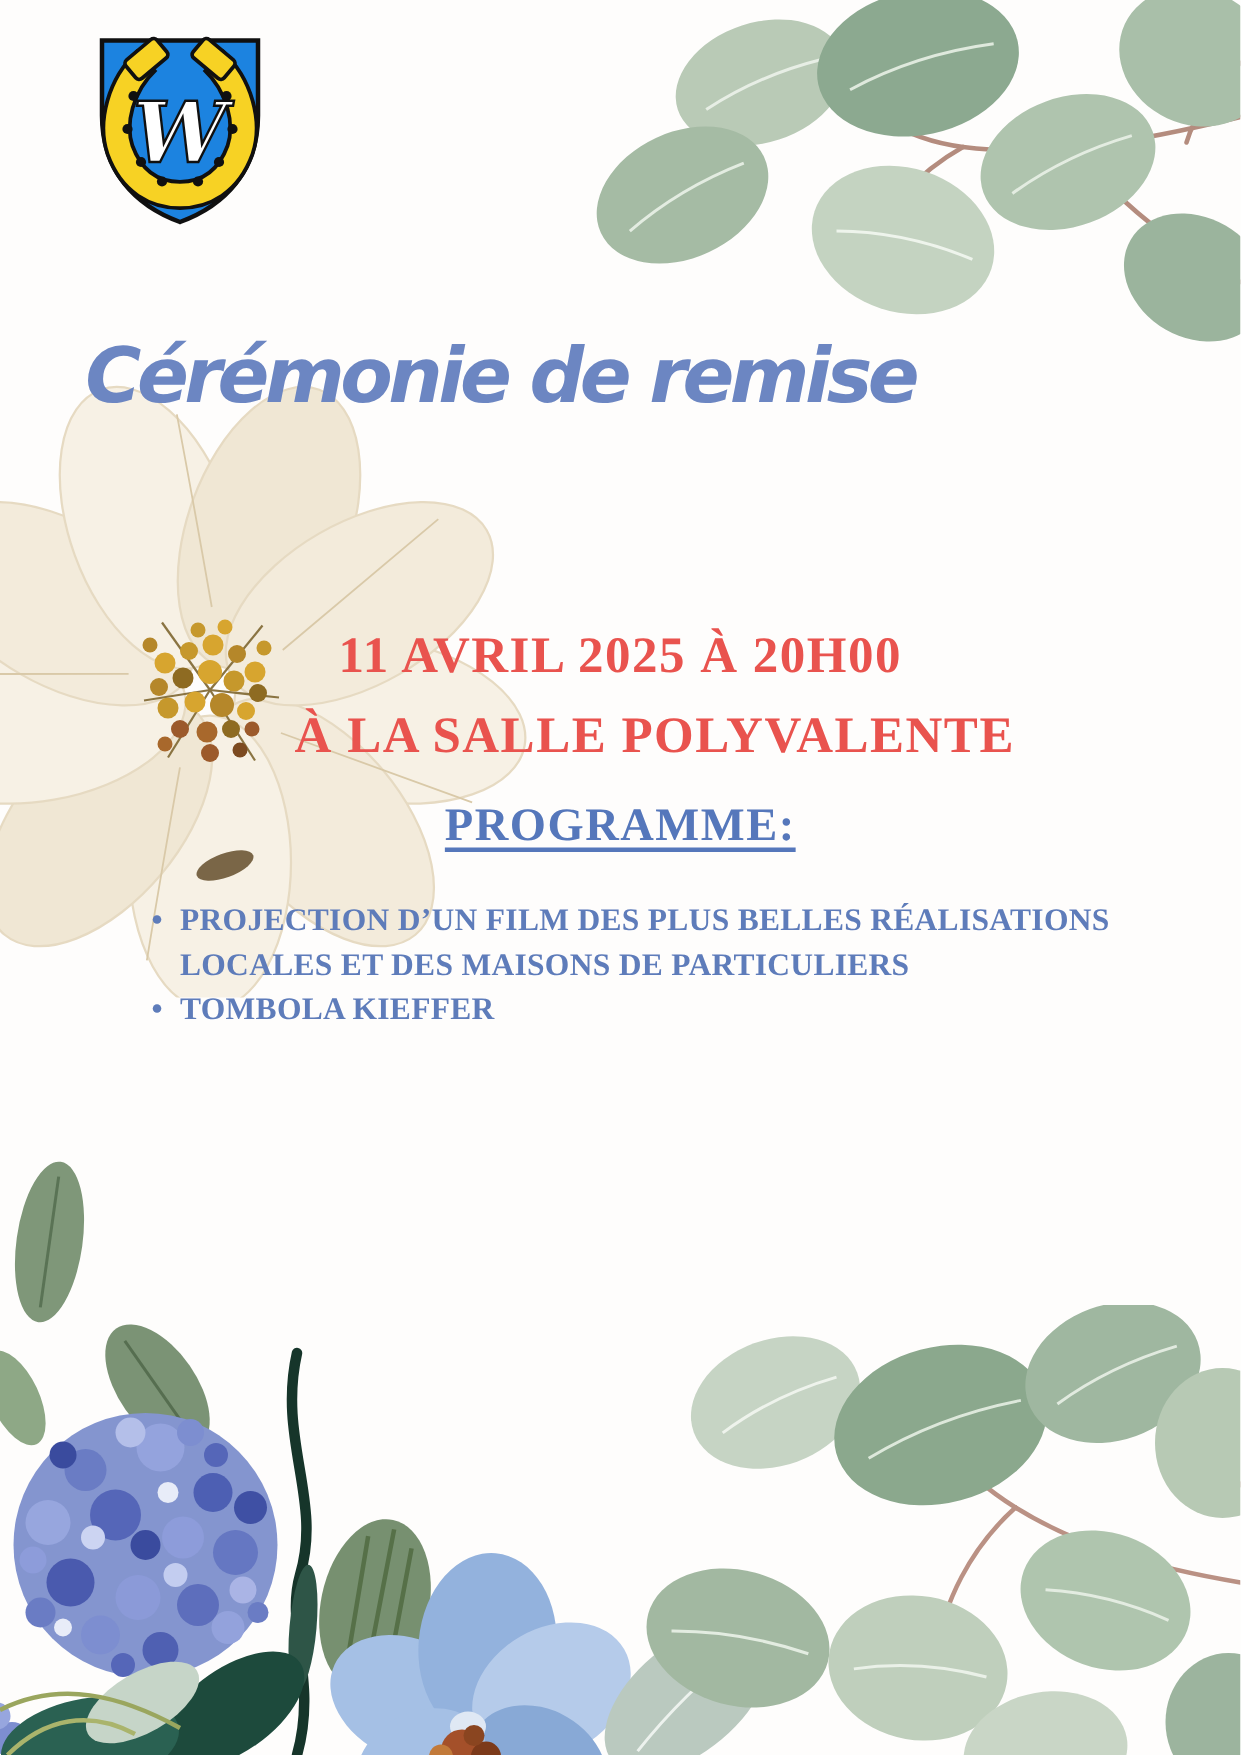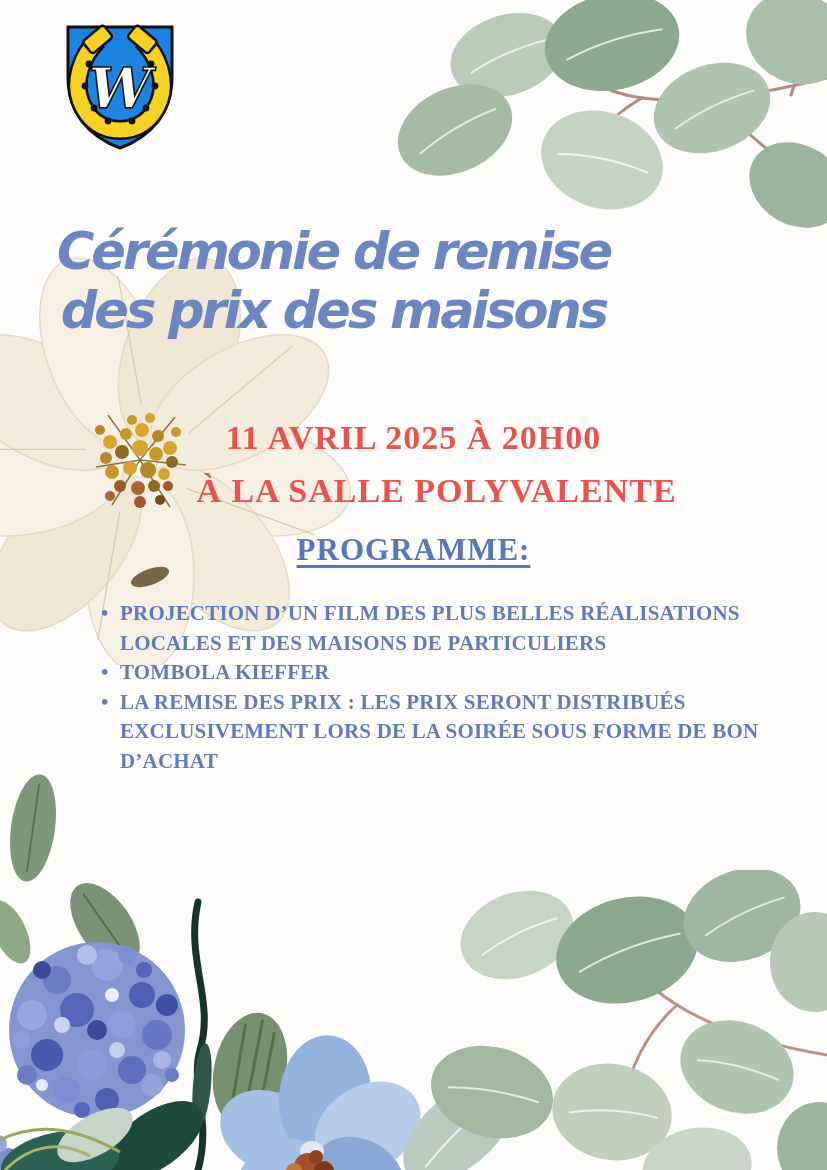--- a/index.html
+++ b/index.html
@@ -346,30 +346,26 @@
           <circle cx="86" cy="86" r="3.4"></circle>
         <circle cx="95" cy="64" r="3.4"></circle>
           <circle cx="91" cy="42" r="3.4"></circle>
       </g>
       <text x="60" y="86" text-anchor="middle" font-family="DejaVu Serif, serif" font-style="italic" font-weight="bold" font-size="56" fill="#ffffff" stroke="#101010" stroke-width="1.6">W</text>
     </svg>
   </div>
 
   <div class="textlayer" id="title">
     <div>Cérémonie de remise</div>
-    <div>des prix des maisons</div>
   </div>
 
   <div class="textlayer event-line" id="event-datetime">11 AVRIL 2025 À 20H00</div>
   <div class="textlayer event-line" id="event-location">À LA SALLE POLYVALENTE</div>
 
   <div class="textlayer" id="programme-heading">PROGRAMME:</div>
 
   <ul class="textlayer" id="programme-list">
     <li>PROJECTION D’UN FILM DES PLUS BELLES RÉALISATIONS
 LOCALES ET DES MAISONS DE PARTICULIERS</li>
     <li>TOMBOLA KIEFFER</li>
-    <li>LA REMISE DES PRIX : LES PRIX SERONT DISTRIBUÉS
-EXCLUSIVEMENT LORS DE LA SOIRÉE SOUS FORME DE BON
-D’ACHAT</li>
   </ul>
 
 </div>
 
 </body></html>

